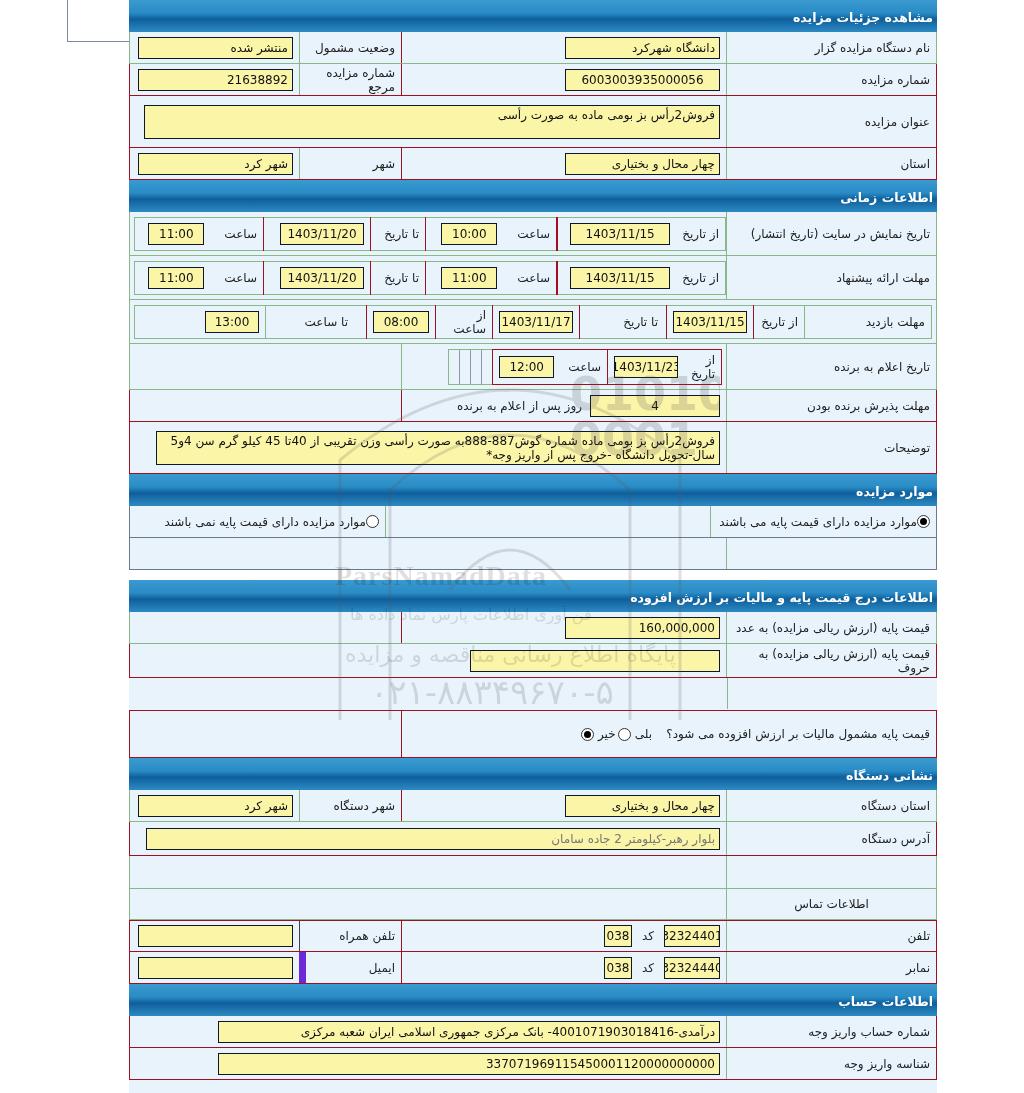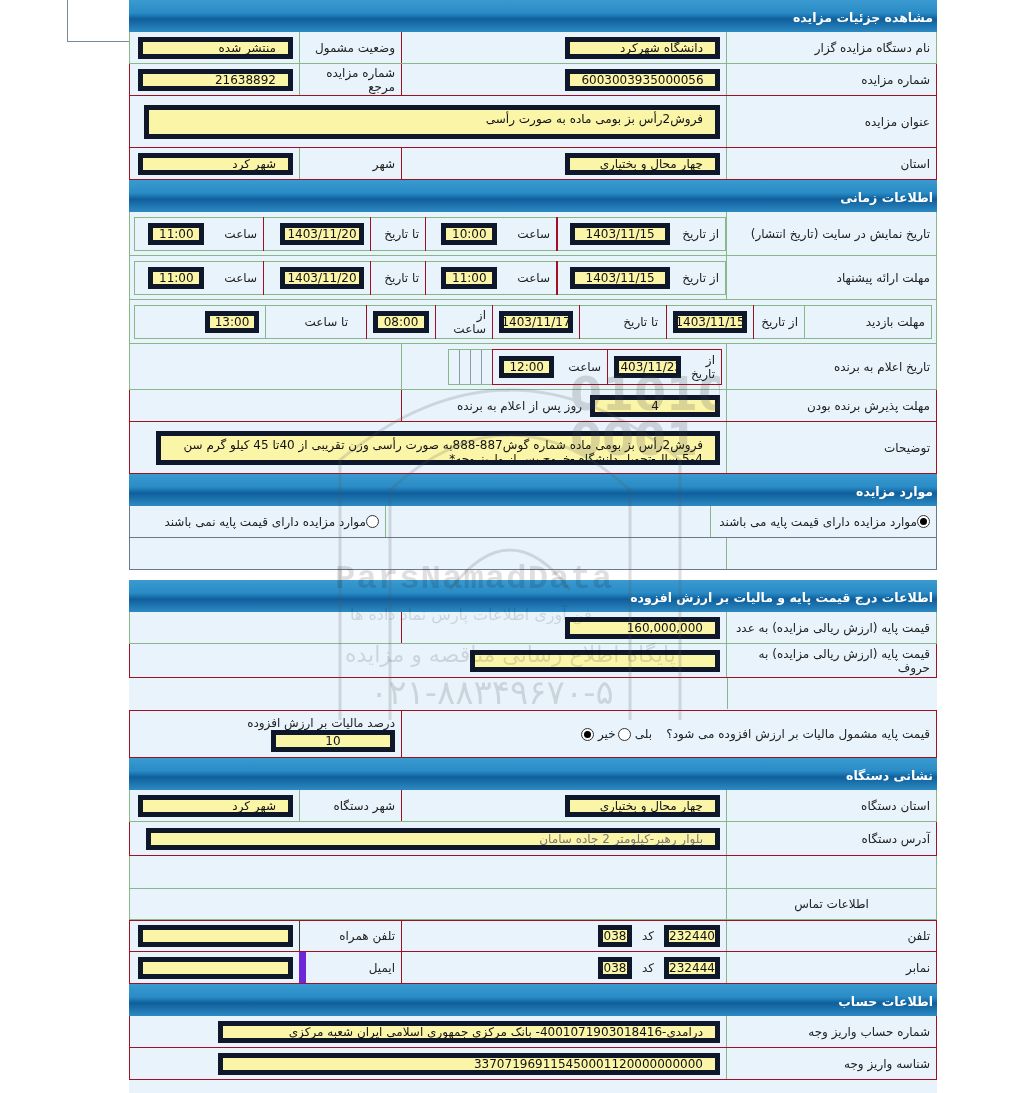--- a/index.html
+++ b/index.html
@@ -22,22 +22,22 @@
     background: linear-gradient(to bottom, #3a9ad0 0%, #2a8cc6 40%, #0f5f9c 60%, #2d8ac3 100%);
     padding: 10px 4px 0 0; position: relative;
   }
   .row { display: flex; border-bottom: 1px solid #8ab78a; border-left: 1px solid #8ab78a; border-right: 1px solid #8ab78a; min-height: 32px; align-items: stretch; }
   .row.red { border-color: #a01020; }
   .cell { display: flex; align-items: center; padding: 0 6px; }
   .lbl { width: 210px; border-left: 1px solid #8ab78a; flex: none; font-size: 12px; }
   .red .lbl { border-left: 1px solid #8ab78a; }
   .val { flex: 1; }
   .box {
-    background: #fbf5a8; border: 5px solid #0f172a; height: 22px;
-    padding: 0 12px; display: flex; align-items: center; font-size: 12px; color: #111;
+    background: #fbf5a8; border: 1px solid #0f172a; height: 22px;
+    padding: 0 4px; display: flex; align-items: center; font-size: 12px; color: #111;
     white-space: nowrap; overflow: hidden;
   }
   .box.c { justify-content: center; }
   .subgroup { display: flex; align-items: center; height: 34px; border: 1px solid #a01020; padding: 0 6px; margin: 0 0 0 0; }
   .subgroup.g { border-color: #8ab78a; }
   .radio {
     width: 13px; height: 13px; border-radius: 50%; border: 1px solid #333;
     background: #fff; display: inline-block; position: relative; flex: none;
   }
   .radio.on::after {
@@ -249,24 +249,20 @@
   </div>
 
   <div class="row red" style="height:48px;border-top:1px solid #a01020">
     <div class="cell" style="width:260px;white-space:nowrap;padding-right:6px">قیمت پایه مشمول مالیات بر ارزش افزوده می شود؟</div>
     <div class="cell" style="width:275px;border-left:1px solid #a01020;padding-right:24px">
       <span style="margin-left:4px">بلی</span>
       <span class="radio"></span>
       <span style="margin:0 2px 0 4px">خیر</span>
       <span class="radio on"></span>
     </div>
-    <div class="cell" style="flex:1;flex-direction:column;align-items:flex-start;justify-content:center;padding:0 6px">
-      <span>درصد مالیات بر ارزش افزوده</span>
-      <div class="box c" style="width:124px;margin-right:0">10</div>
-    </div>
   </div>
 
   <div class="sec-head"><span>نشانی دستگاه</span></div>
 
   <div class="row" style="height:32px">
     <div class="cell lbl">استان دستگاه</div>
     <div class="cell" style="width:325px;border-left:1px solid #a01020">
       <div class="box" style="width:155px">چهار محال و بختیاری</div>
     </div>
     <div class="cell" style="width:102px;border-left:1px solid #8ab78a">شهر دستگاه</div>
@@ -335,16 +331,16 @@
 
 </div>
 
 <svg class="watermark" viewBox="0 0 420 420">
   <path d="M40 380 L40 120 Q210 -20 380 120 L380 380" fill="none" stroke="#555" stroke-width="3"></path>
   <path d="M90 380 L90 150 Q210 40 330 150 L330 380" fill="none" stroke="#555" stroke-width="3"></path>
   <path d="M150 250 Q210 170 270 250" fill="none" stroke="#555" stroke-width="3"></path>
   <text x="270" y="70" font-size="46" font-weight="bold" fill="#444" font-family="DejaVu Sans, sans-serif">010101</text>
   <text x="270" y="115" font-size="46" font-weight="bold" fill="#444" font-family="DejaVu Sans, sans-serif">0001</text>
 </svg>
-<div style="position:absolute;left:335px;top:560px;font-size:34px;font-weight:bold;color:#000;opacity:0.12;font-family:Liberation Mono, monospace;letter-spacing:1px">ParsNamadData</div>
+<div style="position:absolute;left:335px;top:560px;font-size:28px;font-weight:bold;color:#000;opacity:0.12;font-family:Liberation Serif, serif;letter-spacing:1px">ParsNamadData</div>
 <div style="position:absolute;left:350px;top:605px;font-size:16px;color:#000;opacity:0.12;direction:rtl;font-family:'DejaVu Sans',sans-serif">فن آوری اطلاعات پارس نماد داده ها</div>
 <div style="position:absolute;left:345px;top:642px;font-size:22px;color:#000;opacity:0.12;direction:rtl;font-family:'DejaVu Sans',sans-serif">پایگاه اطلاع رسانی مناقصه و مزایده</div>
 <div style="position:absolute;left:370px;top:672px;font-size:34px;color:#000;opacity:0.12;direction:ltr;font-family:'DejaVu Sans',sans-serif">۰۲۱-۸۸۳۴۹۶۷۰-۵</div>
 
 </body></html>

